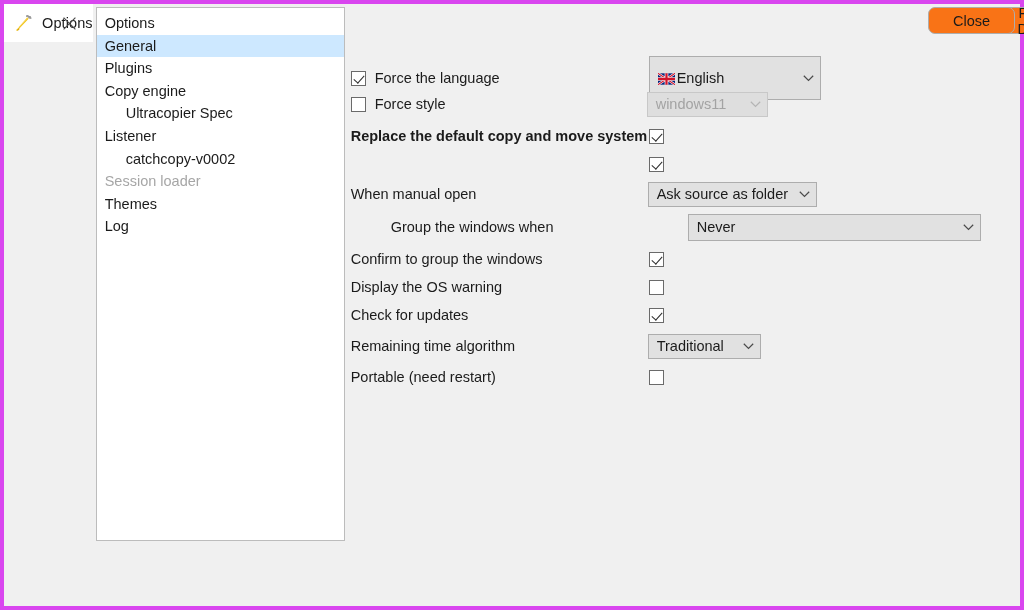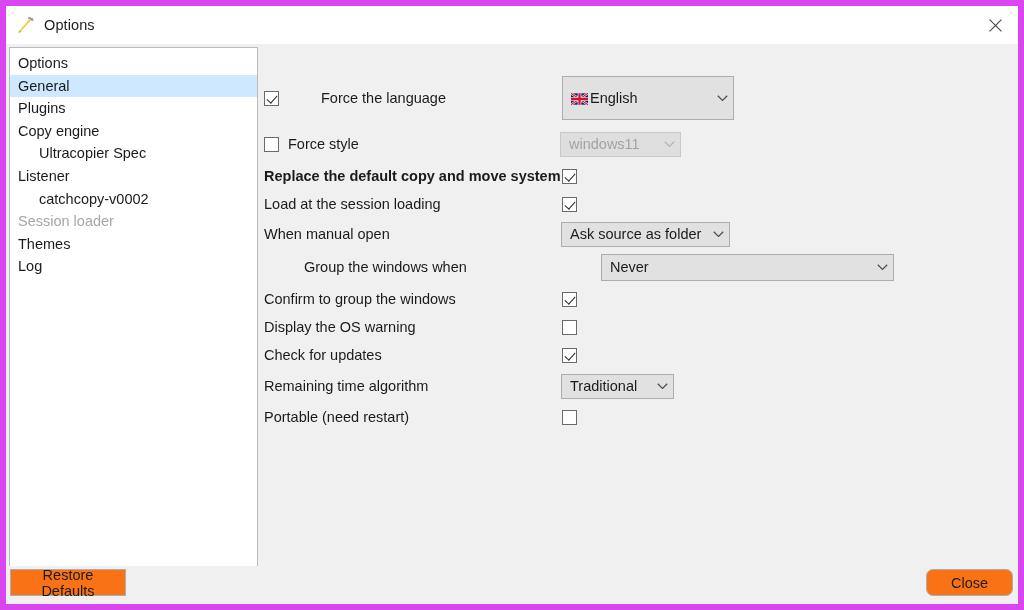--- a/index.html
+++ b/index.html
@@ -9,23 +9,23 @@
     overflow: hidden;
     background: #ffffff;
     font-family: "Liberation Sans", sans-serif;
     -webkit-font-smoothing: antialiased;
   }
 
   #window {
     position: relative;
     width: 1024px; height: 610px;
     background: #f0f0f0;
-    border: 6px solid #d946ef;
-    display: flex;
-    flex-direction: column;
+    border: 4px solid #d946ef;
+    display: flex;
+    flex-direction: row;
   }
 
   
   #titlebar {
     height: 38px;
     background: #ffffff;
     display: flex;
     align-items: center;
     flex: 0 0 38px;
     position: relative;
@@ -243,21 +243,21 @@
       <div class="side-item">
         <span>Themes</span>
       </div>
       <div class="side-item">
         <span>Log</span>
       </div>
     </div>
 
     <div id="mainpane">
 
-      <div class="row" style="top:36px;gap:33px;">
+      <div class="row" style="top:56px;">
         <div class="cb checked"></div>
         <div class="row-label after-cb">Force the language</div>
         <div class="combo" style="left:298px; width:172px; height:44px;">
           <span class="flag">
             <svg width="17" height="12" viewBox="0 0 60 40" xmlns="http://www.w3.org/2000/svg">
               <rect width="60" height="40" fill="#00247d"></rect>
               <path d="M0,0 L60,40 M60,0 L0,40" stroke="#ffffff" stroke-width="8"></path>
               <path d="M0,0 L60,40 M60,0 L0,40" stroke="#cf142b" stroke-width="4"></path>
               <path d="M30,0 V40 M0,20 H60" stroke="#ffffff" stroke-width="13"></path>
               <path d="M30,0 V40 M0,20 H60" stroke="#cf142b" stroke-width="8"></path>
@@ -284,21 +284,20 @@
           </span>
         </div>
       </div>
 
       <div class="row" style="top:114px;font-weight:bold;">
         <div class="row-label">Replace the default copy and move system</div>
         <div class="cb checked" style="position:absolute; left:298px;"></div>
       </div>
 
       <div class="row" style="top:142px;">
-        <div class="row-label">Load at the session loading</div>
         <div class="cb checked" style="position:absolute; left:298px;"></div>
       </div>
 
       <div class="row" style="top:172px;">
         <div class="row-label">When manual open</div>
         <div class="combo" style="left:297px; width:169px;">
           <span class="combo-val">Ask source as folder</span>
           <span class="chev">
             <svg width="11" height="7" viewBox="0 0 11 7">
                 <path d="M0.8 0.8 L5.5 5.4 L10.2 0.8" stroke="#4a4a4a" stroke-width="1.2" fill="none"></path>

